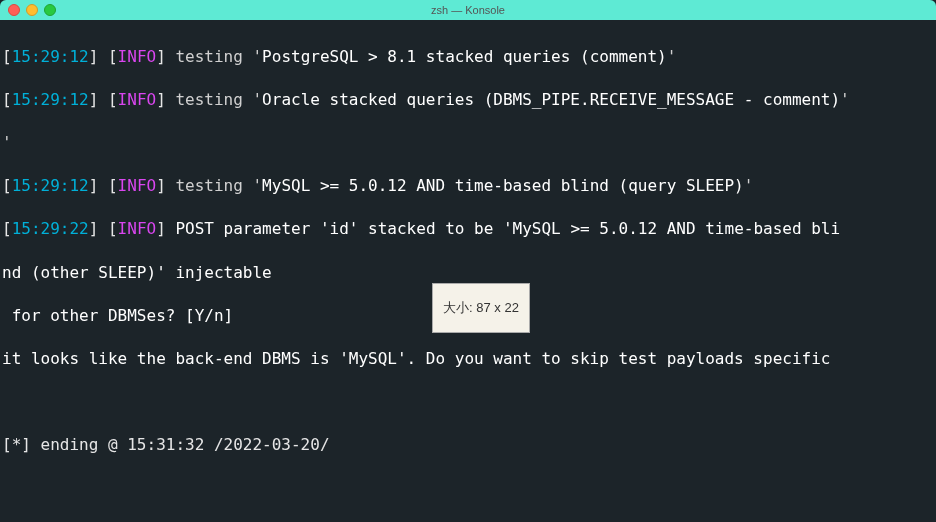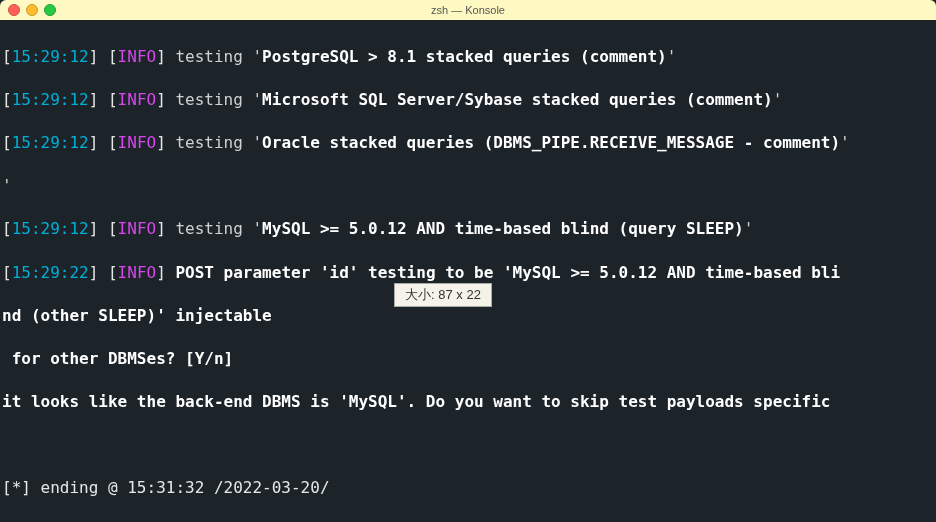--- a/index.html
+++ b/index.html
@@ -12,21 +12,21 @@
     font-family: "Menlo", "Consolas", monospace;
   }
   .window {
     width: 936px;
     height: 522px;
     box-sizing: border-box;
     display: flex;
     flex-direction: column;
   }
   .title-bar {
-    background: #fef9c3;
+    background: #5eead4;
     height: 20px;
     flex: 0 0 20px;
     display: flex;
     align-items: center;
     position: relative;
     border-top-left-radius: 6px;
     border-top-right-radius: 6px;
   }
   .traffic-lights {
     display: flex;
@@ -58,53 +58,52 @@
     line-height: 1.35;
     white-space: pre-wrap;
     word-break: break-all;
     position: relative;
   }
   .terminal span { white-space: pre; }
   .white { color: #e6e6e6; }
   .ts    { color: #00b0d8; text-align: center; }   
   .info  { color: #d946ef; }   
   .err   { color: #e45649; font-weight:bold; }
-  .hi    { color: #ffffff; font-weight:bold; }
+  .hi    { color: #ffffff; font-weight:normal; }
   .line { display:block; }
   .tooltip {
     position:absolute;
-    left:394px; top:263px;
+    left:432px; top:263px;
     background:#f5f2e9;
     color:#333;
     font-size:13px;
     font-family:-apple-system,sans-serif;
-    padding:2px 10px;
+    padding:15px 10px;
     border:1px solid #aaa;
   }
 </style>
 </head>
 <body>
 
 <div class="window">
   <div class="title-bar">
     <div class="traffic-lights">
       <div class="tl red"></div>
       <div class="tl yellow"></div>
       <div class="tl green"></div>
     </div>
     <div class="win-title">zsh — Konsole</div>
   </div>
 
   <div class="terminal">
 <span class="line"><span class="white">[</span><span class="ts">15:29:12</span><span class="white">] [</span><span class="info">INFO</span><span class="white">]</span><span> testing '</span><span class="hi">PostgreSQL &gt; 8.1 stacked queries (comment)</span><span>'</span></span>
-<span class="line"><span class="white">[</span><span class="ts">15:29:12</span><span class="white">] [</span><span class="info">INFO</span><span class="white">]</span><span> testing '</span><span class="hi">Microsoft SQL Server/Sybase stacked queries (comment)</span><span>'</span></span>
 <span class="line"><span class="white">[</span><span class="ts">15:29:12</span><span class="white">] [</span><span class="info">INFO</span><span class="white">]</span><span> testing '</span><span class="hi">Oracle stacked queries (DBMS_PIPE.RECEIVE_MESSAGE - comment)</span><span>'</span></span>
 <span class="line"><span>'</span></span>
 <span class="line"><span class="white">[</span><span class="ts">15:29:12</span><span class="white">] [</span><span class="info">INFO</span><span class="white">]</span><span> testing '</span><span class="hi">MySQL &gt;= 5.0.12 AND time-based blind (query SLEEP)</span><span>'</span></span>
-<span class="line"><span class="white">[</span><span class="ts">15:29:22</span><span class="white">] [</span><span class="info">INFO</span><span class="white">]</span><span class="hi"> POST parameter '</span><span class="hi">id</span><span class="hi">' testing to be '</span><span class="hi">MySQL &gt;= 5.0.12 AND time-based bli</span></span>
+<span class="line"><span class="white">[</span><span class="ts">15:29:22</span><span class="white">] [</span><span class="info">INFO</span><span class="white">]</span><span class="hi"> POST parameter '</span><span class="hi">id</span><span class="hi">' stacked to be '</span><span class="hi">MySQL &gt;= 5.0.12 AND time-based bli</span></span>
 <span class="line"><span class="hi">nd (other SLEEP)</span><span class="hi">' injectable</span></span>
 <span class="line hi"> for other DBMSes? [Y/n]</span>
 <span class="line hi">it looks like the back-end DBMS is 'MySQL'. Do you want to skip test payloads specific</span>
 <span class="line"> </span>
 <span class="line white">[*] ending @ 15:31:32 /2022-03-20/</span>
 
 
 
 
 

